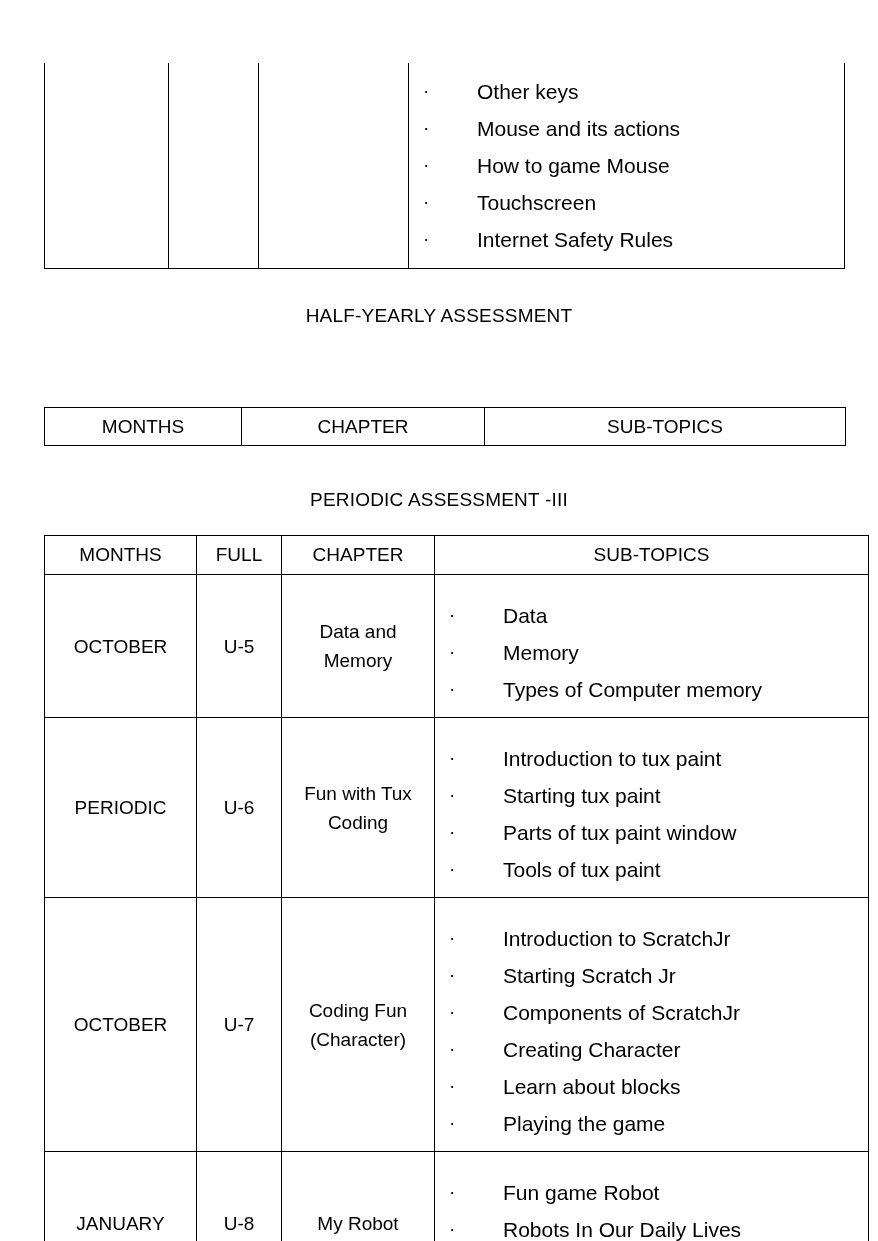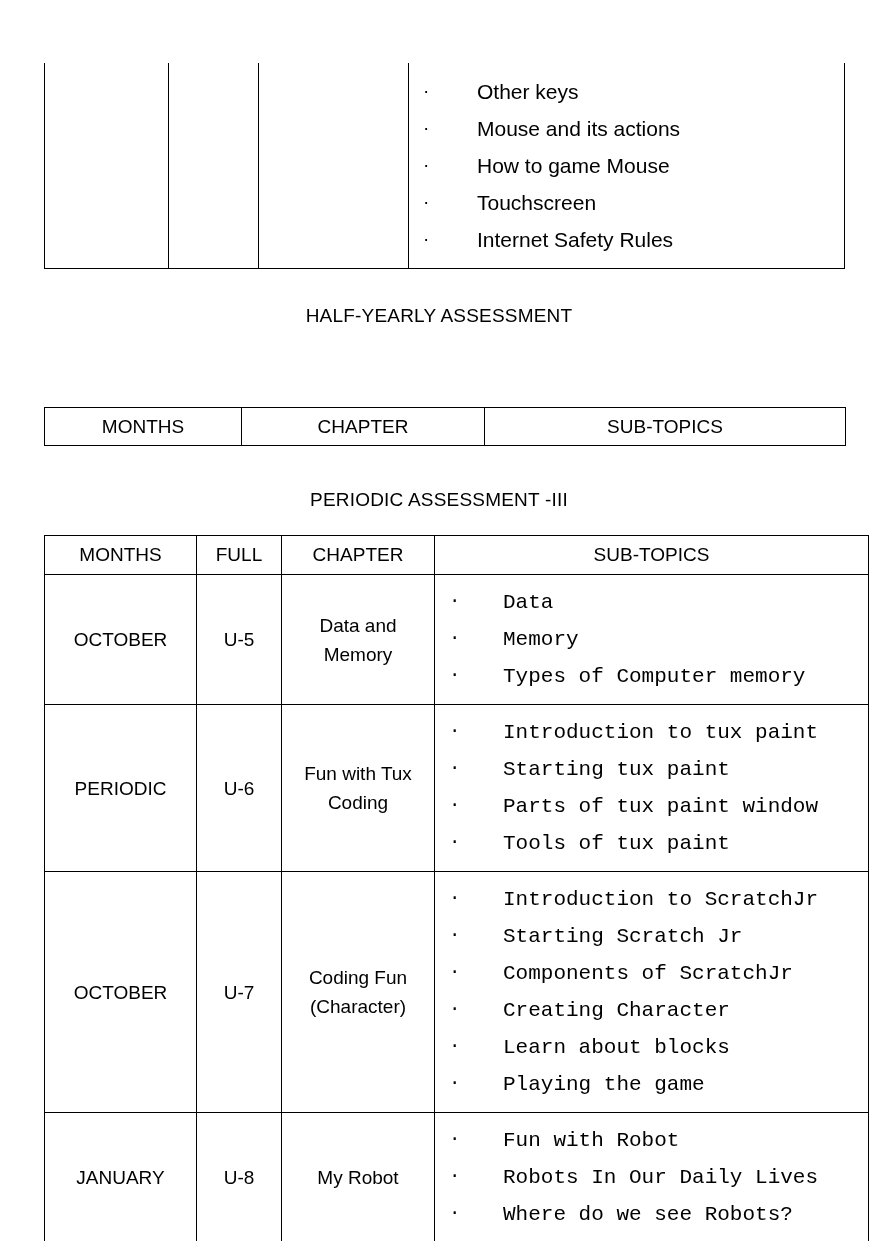--- a/index.html
+++ b/index.html
@@ -110,22 +110,21 @@
     text-align: center;
     height: 38px;
   }
   #table-periodic td.month,
   #table-periodic td.unit,
   #table-periodic td.chapter {
     text-align: center;
     line-height: 29px;
   }
   #table-periodic td.subtopics {
-    padding: 9px 0 9px 0;
-    font-family: Liberation Mono, monospace;
+    padding: 22px 0 9px 0;
   }
 </style>
 </head>
 <body>
 
 <div class="page">
 
   <table class="doc-table" id="table-top">
     <colgroup>
       <col style="width:124px">
@@ -236,21 +235,21 @@
           </ul>
         </td>
       </tr>
 
       <tr>
         <td class="month">JANUARY</td>
         <td class="unit">U-8</td>
         <td class="chapter">My Robot</td>
         <td class="subtopics">
           <ul class="bullets">
-            <li>Fun with Robot</li>
+            <li>Fun game Robot</li>
             <li>Robots In Our Daily Lives</li>
             <li>Where do we see Robots?</li>
           </ul>
         </td>
       </tr>
     </tbody>
   </table>
 
 </div>
 

